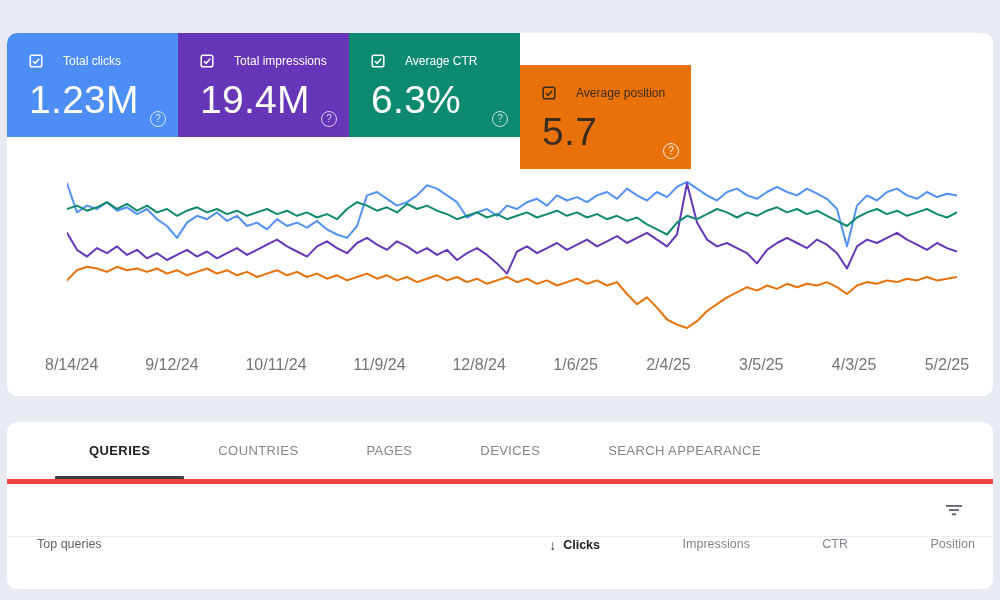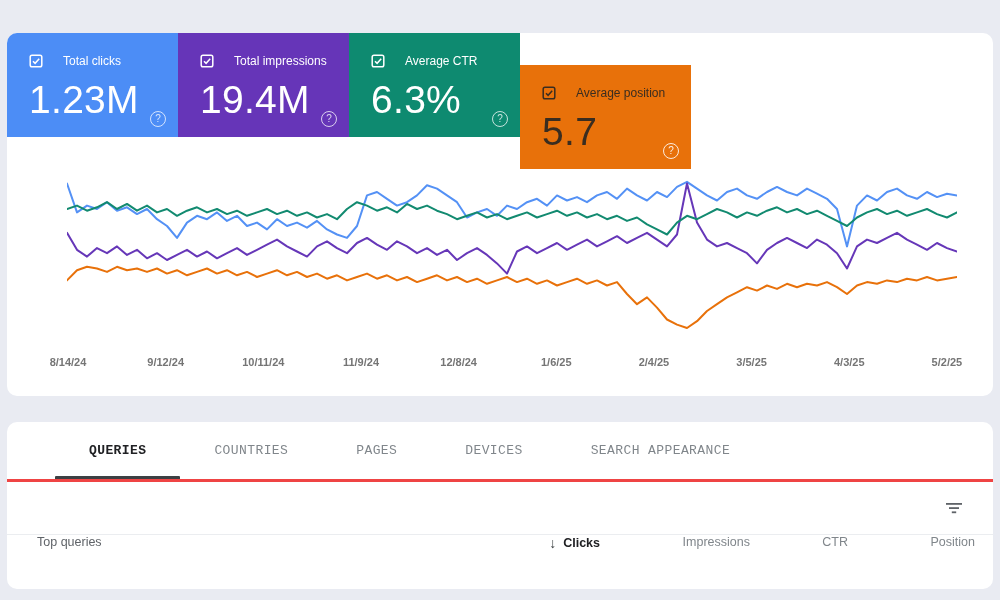--- a/index.html
+++ b/index.html
@@ -39,30 +39,29 @@
     font-size:10px;line-height:14px;text-align:center;
     display:flex;align-items:center;justify-content:center;
     cursor:pointer;
   }
 
   
   .timeseries{position:absolute;left:60px;top:140px;}
   .x-labels{
     position:absolute;left:38px;right:23px;top:323px;
     display:flex;justify-content:space-between;
-    font-size:11px;color:#757575;font-weight:bold;
+    font-size:16px;color:#757575;
   }
   .x-labels span{min-width:46px;text-align:center;}
 
   
   .tabs-row{
     display:flex;align-items:stretch;
     height:57px;padding-left:48px;
-    border-bottom:3px solid #ef4444;
-    font-family:Liberation Mono, monospace;
+    border-bottom:5px solid #ef4444;
   }
   .tab{
     padding:0 34px;display:flex;align-items:center;
     font-size:13px;letter-spacing:.4px;
     color:#80868b;position:relative;cursor:pointer;
     white-space:nowrap;
   }
   .tab.active{color:#202124;font-weight:700;}
   .tab.active::after{
     content:'';position:absolute;left:0;right:0;bottom:0;

